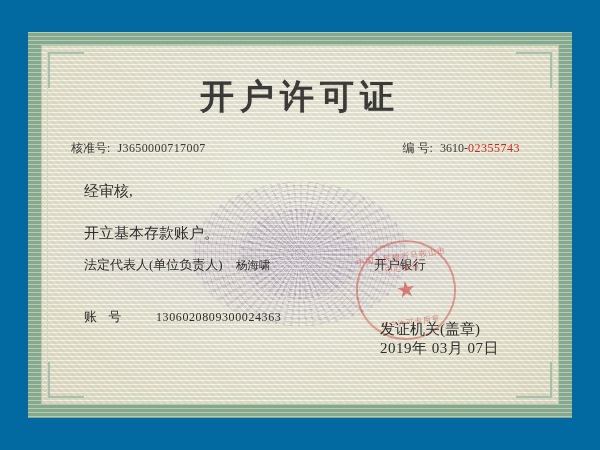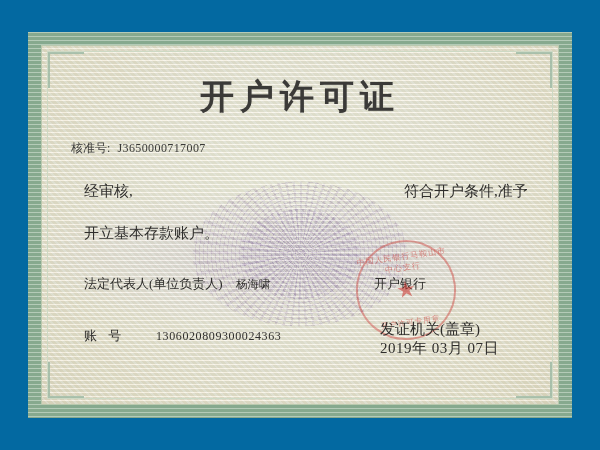--- a/index.html
+++ b/index.html
@@ -199,21 +199,21 @@
   .line1 .seg-b { position: absolute; left: 320px; top: 2px; }
 
   .line2 {
     margin-top: 18px;
     font-family: Liberation Serif, serif;
     font-size: 15px;
   }
 
   .line3 {
     position: relative;
-    margin-top: 28px;
+    margin-top: 9px;
     height: 32px;
     font-family: "Liberation Serif", serif;
     font-size: 13px;
     white-space: nowrap;
   }
   .line3 .legal-lbl { position: absolute; left: 0; top: 4px; }
   .line3 .legal-val {
     position: absolute;
     left: 152px;
     top: 6px;
@@ -321,27 +321,30 @@
 
     <div class="content">
 
       <div class="title">开户许可证</div>
 
       <div class="row-nums">
         <div class="approval">
           <span class="lbl">核准号:</span>
           <span class="val">J3650000717007</span>
         </div>
+        <div class="numbering">
+          <span class="lbl">编 号:</span>
+          <span class="prefix">3610-</span><span class="redno">02355743</span>
+        </div>
       </div>
 
       <div class="body-block">
 
         <div class="line1">
           <span class="seg-a">经审核,</span>
-          <span class="seg-b">符合开户条件,准予</span>
         </div>
 
         <div class="line2">开立基本存款账户。</div>
 
         <div class="line3">
           <span class="legal-lbl">法定代表人(单位负责人)</span>
           <span class="legal-val">杨海啸</span>
           <span class="bank-lbl">开户银行</span>
         </div>
 

